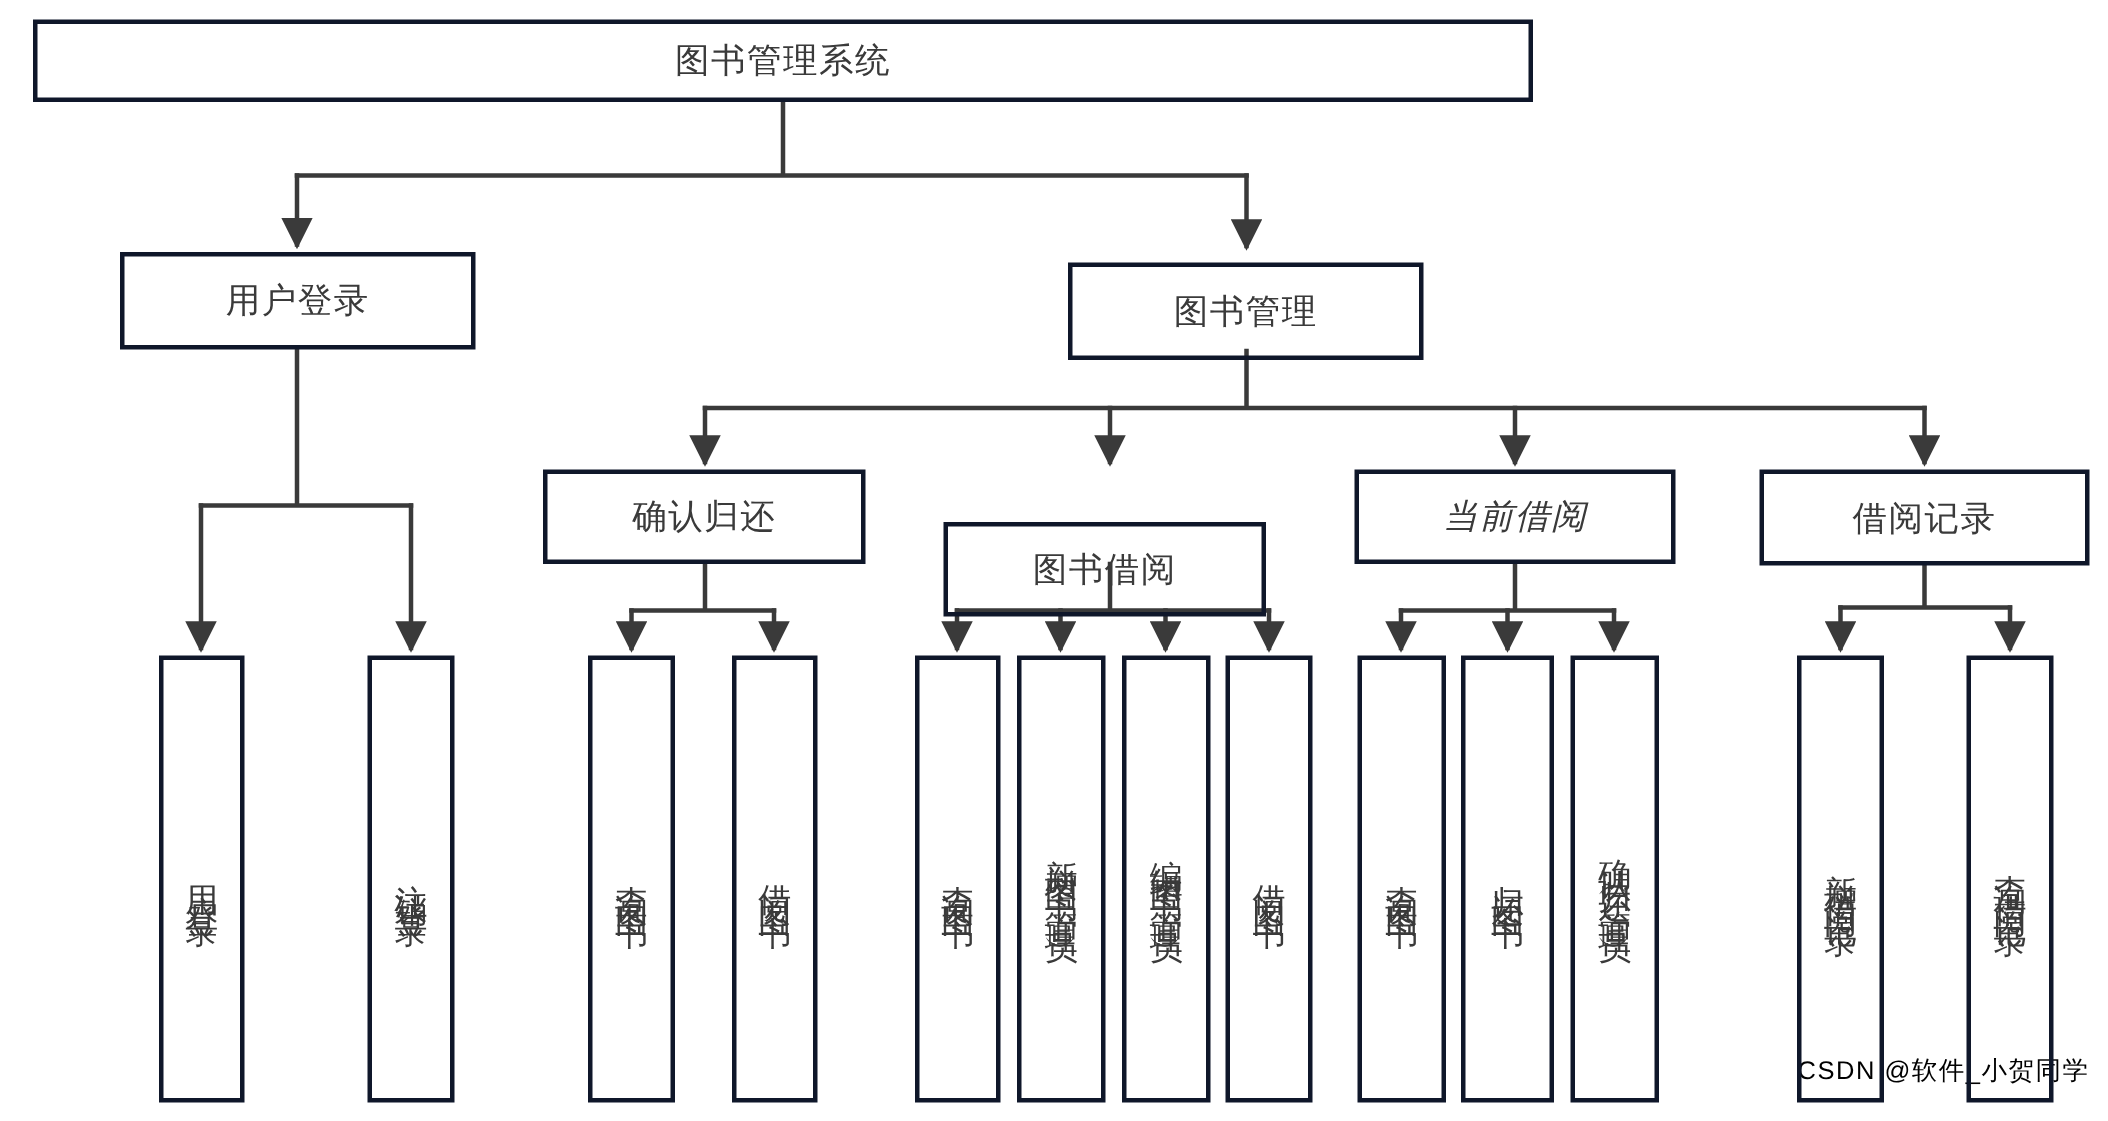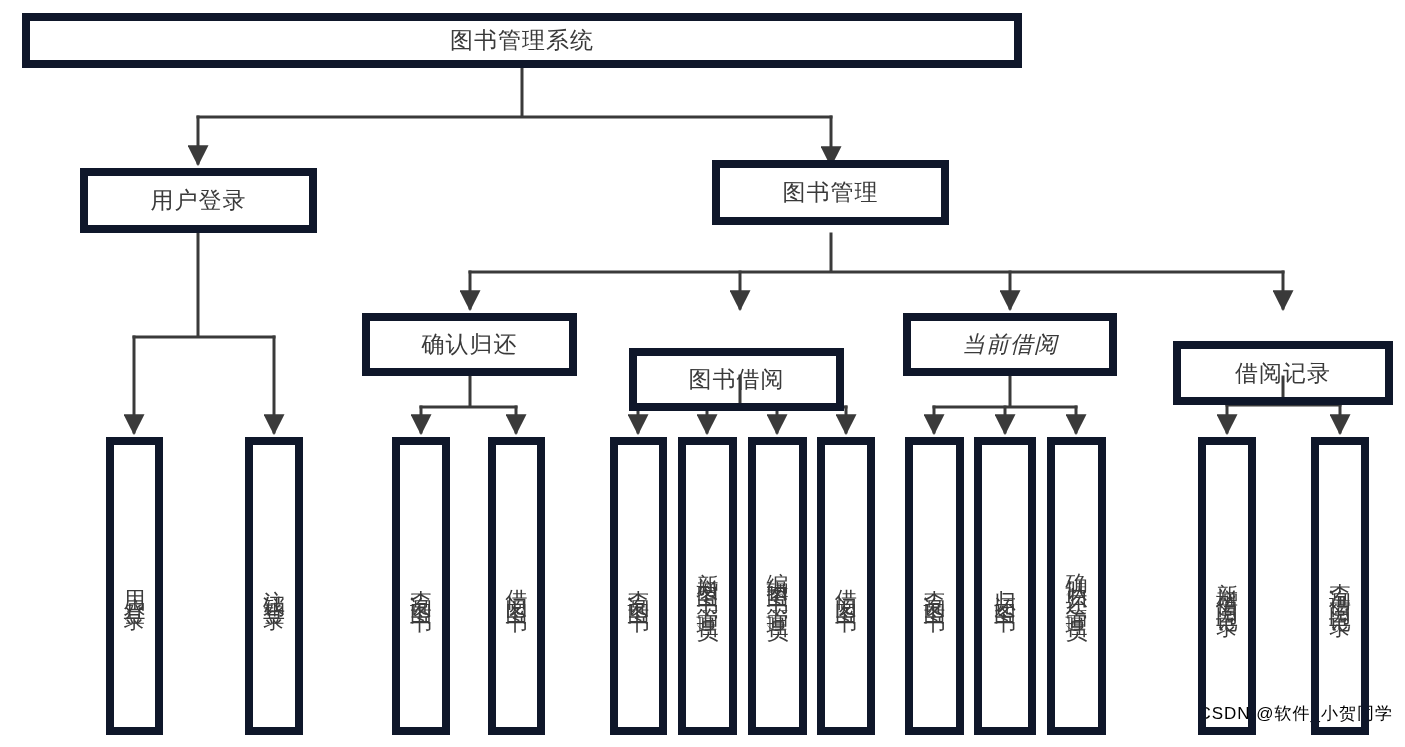--- a/index.html
+++ b/index.html
@@ -6,21 +6,21 @@
   #canvas{
     position:relative;
     width:1405px;height:747px;
     background:#ffffff;
     font-family:"Liberation Sans", sans-serif;
     overflow:hidden;
   }
   #wires{position:absolute;left:0;top:0;z-index:0;}
   .node{
     position:absolute;
-    border:8px solid #0f172a;
+    border:3px solid #0f172a;
     background:transparent;
     display:flex;align-items:center;justify-content:center;
     color:#3a3a3a;
     z-index:2;
     box-sizing:border-box;
   }
   .node-h{font-size:23px;letter-spacing:1px;}
   .node-v{font-size:22px;}
   .node-v .vtxt{
     writing-mode:vertical-rl;
@@ -84,34 +84,34 @@
 
   <div class="watermark">CSDN @软件_小贺同学</div>
 
   <div class="node node-h" style="left:22px;top:13px;width:1000px;height:55px;">
     <span>图书管理系统</span>
   </div>
 
   <div class="node node-h" style="left:80px;top:168px;width:237px;height:65px;">
     <span>用户登录</span>
   </div>
-  <div class="node node-h" style="left:712px;top:160px;width:237px;height:65px;">
+  <div class="node node-h" style="left:712px;top:175px;width:237px;height:65px;">
     <span>图书管理</span>
   </div>
 
   <div class="node node-h" style="left:362px;top:313px;width:215px;height:63px;">
     <span>确认归还</span>
   </div>
   <div class="node node-h" style="left:629px;top:313px;width:215px;height:63px;margin-top:35px;">
     <span>图书借阅</span>
   </div>
   <div class="node node-h" style="left:903px;top:313px;width:214px;height:63px;font-style:italic;">
     <span>当前借阅</span>
   </div>
-  <div class="node node-h" style="left:1173px;top:313px;width:220px;height:64px;margin-top:28px;">
+  <div class="node node-h" style="left:1173px;top:313px;width:220px;height:64px;">
     <span>借阅记录</span>
   </div>
 
   <div class="node node-v" style="left:106px;top:437px;width:57px;height:298px;">
     <span class="vtxt">用户登录</span>
   </div>
   <div class="node node-v" style="left:245px;top:437px;width:58px;height:298px;">
     <span class="vtxt">注销登录</span>
   </div>
 

